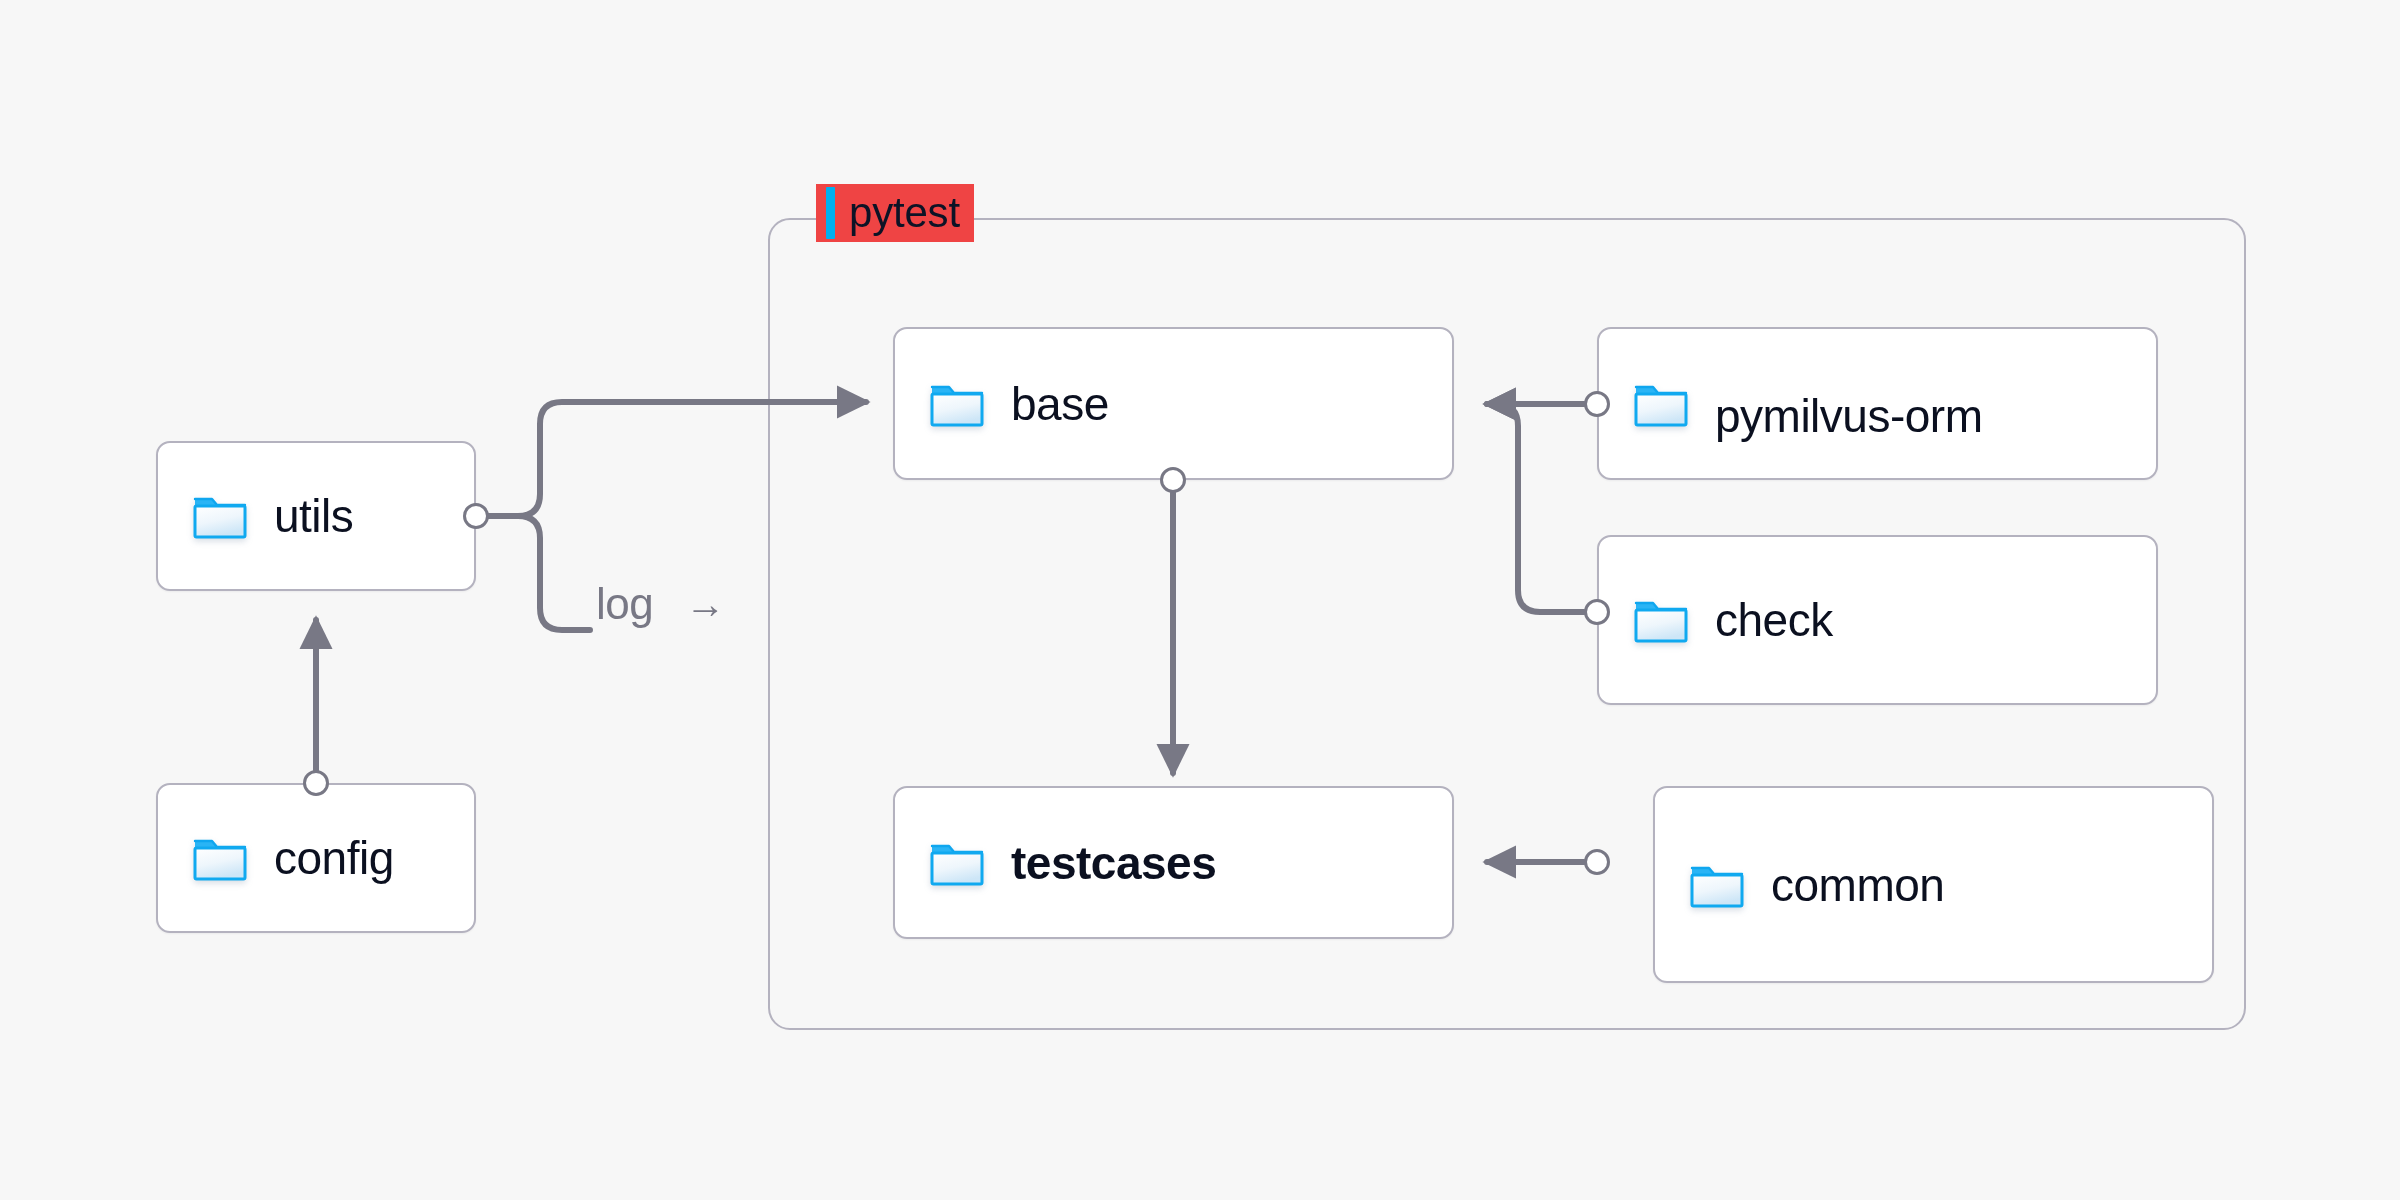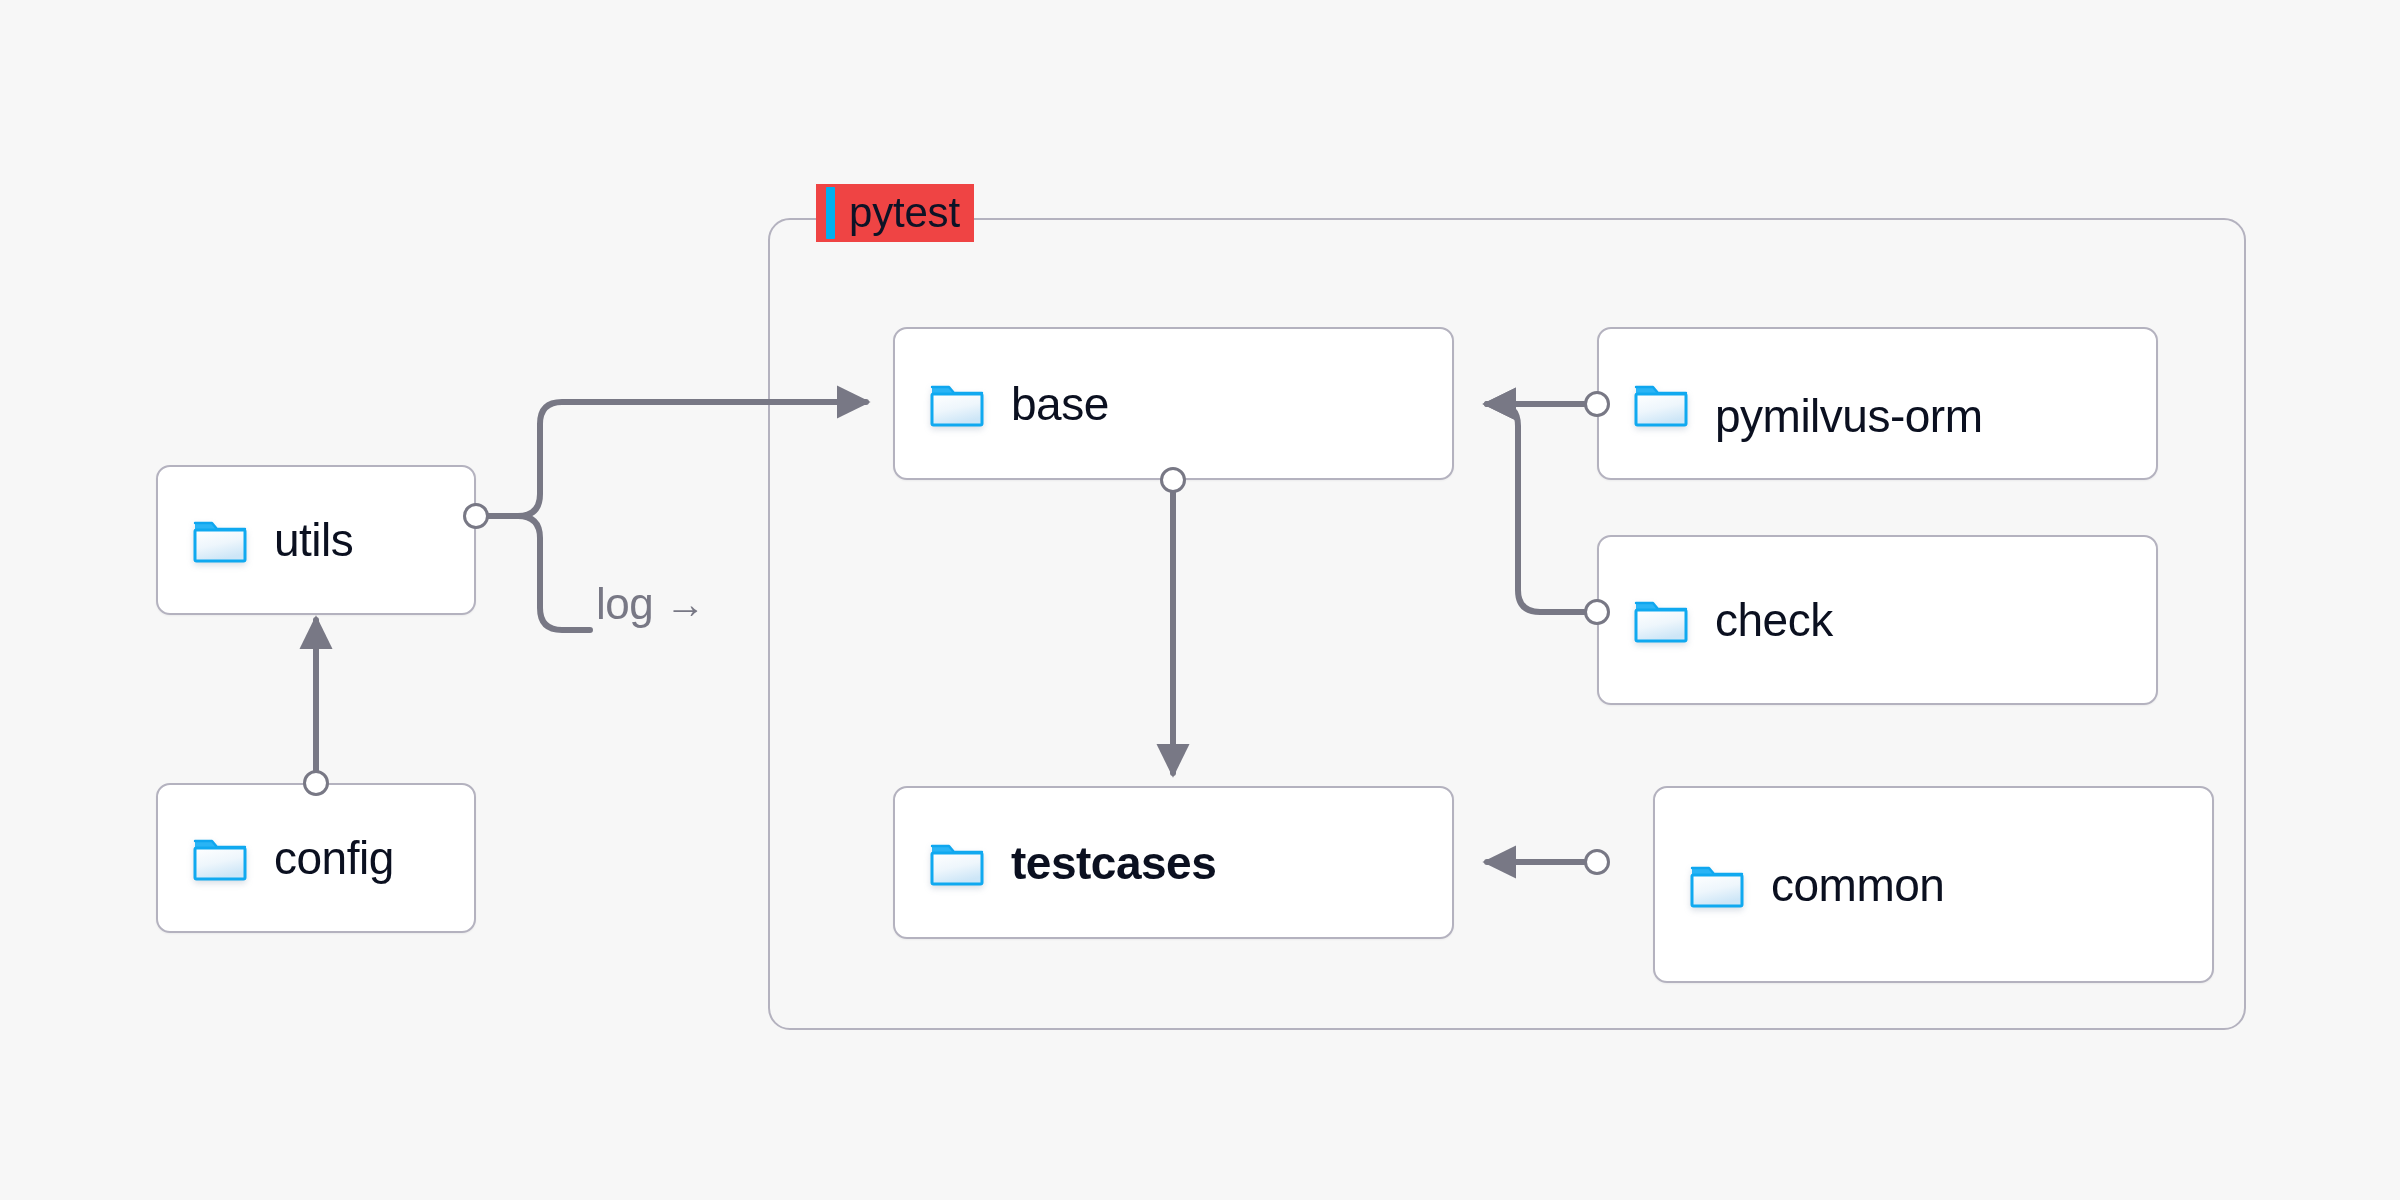--- a/index.html
+++ b/index.html
@@ -114,21 +114,21 @@
     stroke-width: 6;
     stroke-linecap: round;
     stroke-linejoin: round;
   }
 
   
   .edge-label {
     position: absolute;
     display: flex;
     align-items: center;
-    gap: 12px;
+    gap: 32px;
     z-index: 7;
     background: transparent;
   }
   .edge-label .etxt {
     font-size: 44px;
     color: #787885;
     letter-spacing: -0.5px;
     line-height: 1;
   }
   .edge-label .earrow {
@@ -169,21 +169,21 @@
     <span class="bar" style="background: rgb(0, 176, 240);"></span>
     <span class="txt" style="color: rgb(13, 19, 38);">pytest</span>
   </div>
 
   <div class="edge-label" id="edge-label-log" style="left: 596px; top: 582px;">
     <span class="etxt" style="color: rgb(120, 120, 133);">log</span>
     <span class="earrow" style="color: rgb(120, 120, 133);">→</span>
   </div>
 
   <div id="node-layer">
-      <div class="node" style="left: 156px; top: 441px; width: 320px; height: 150px; border-color: rgb(180, 178, 191); margin-top: 24px;">
+      <div class="node" style="left: 156px; top: 441px; width: 320px; height: 150px; border-color: rgb(180, 178, 191);">
         <div class="node-inner">
           <svg class="folder-icon" viewBox="0 0 56 48" xmlns="http://www.w3.org/2000/svg">
             <defs>
               <linearGradient id="fgrad" x1="0" y1="0" x2="0.35" y2="1">
                 <stop offset="0%" stop-color="#ffffff"></stop>
                 <stop offset="55%" stop-color="#eef6fc"></stop>
                 <stop offset="100%" stop-color="#cde6f7"></stop>
               </linearGradient>
             </defs>
             <path d="M3 7 h17 l5 6 h28 v6 H3 Z" fill="#2ab4f5"></path>

